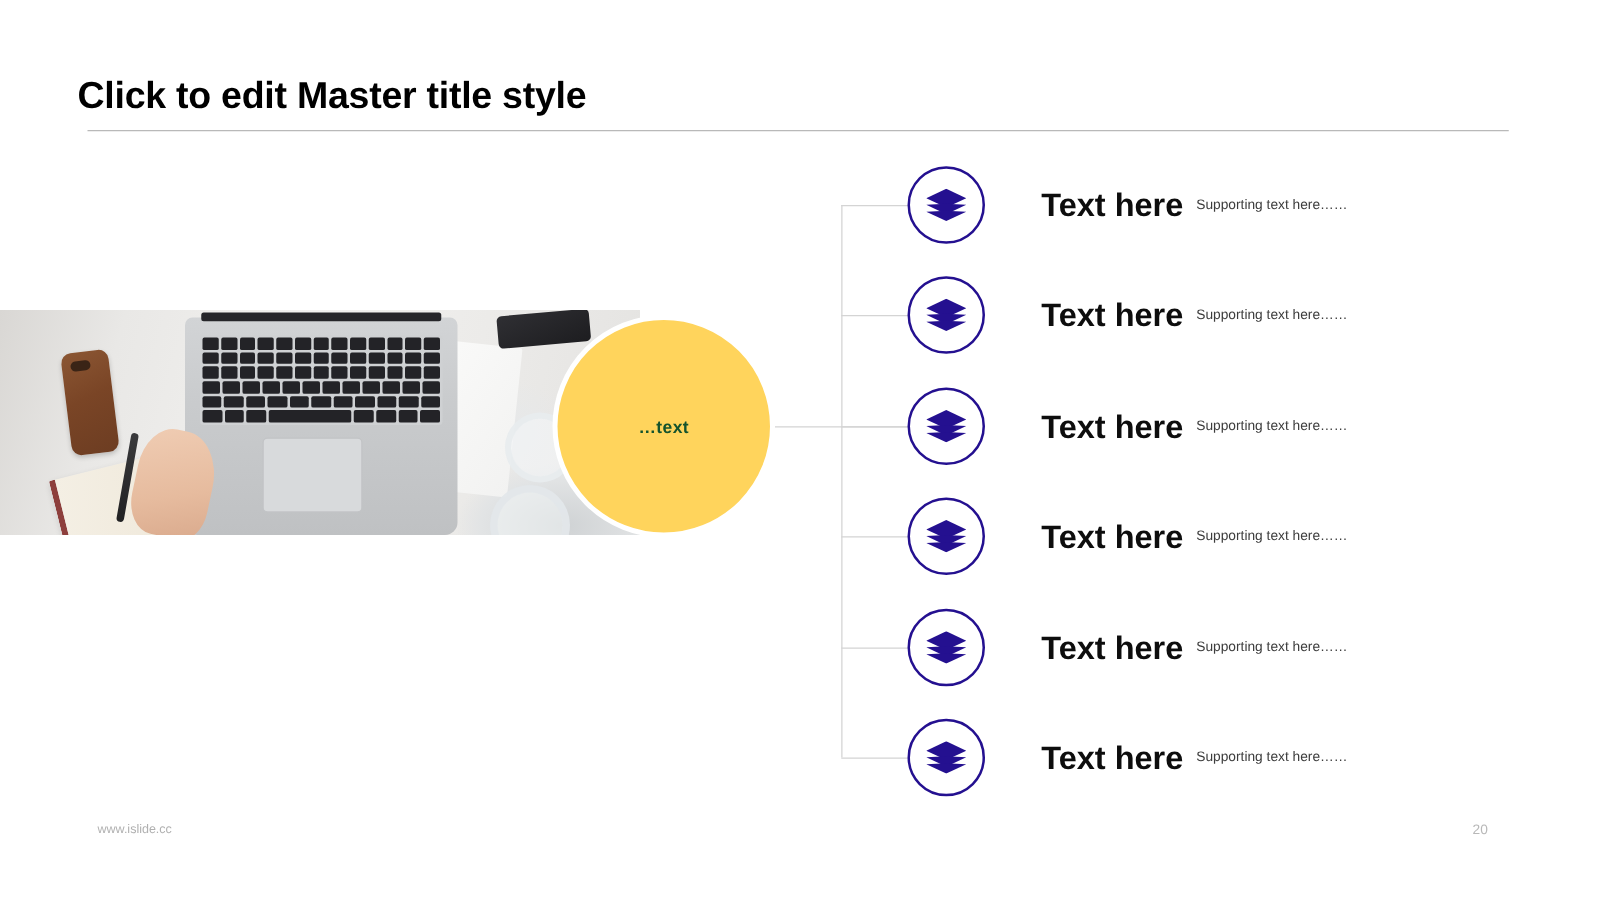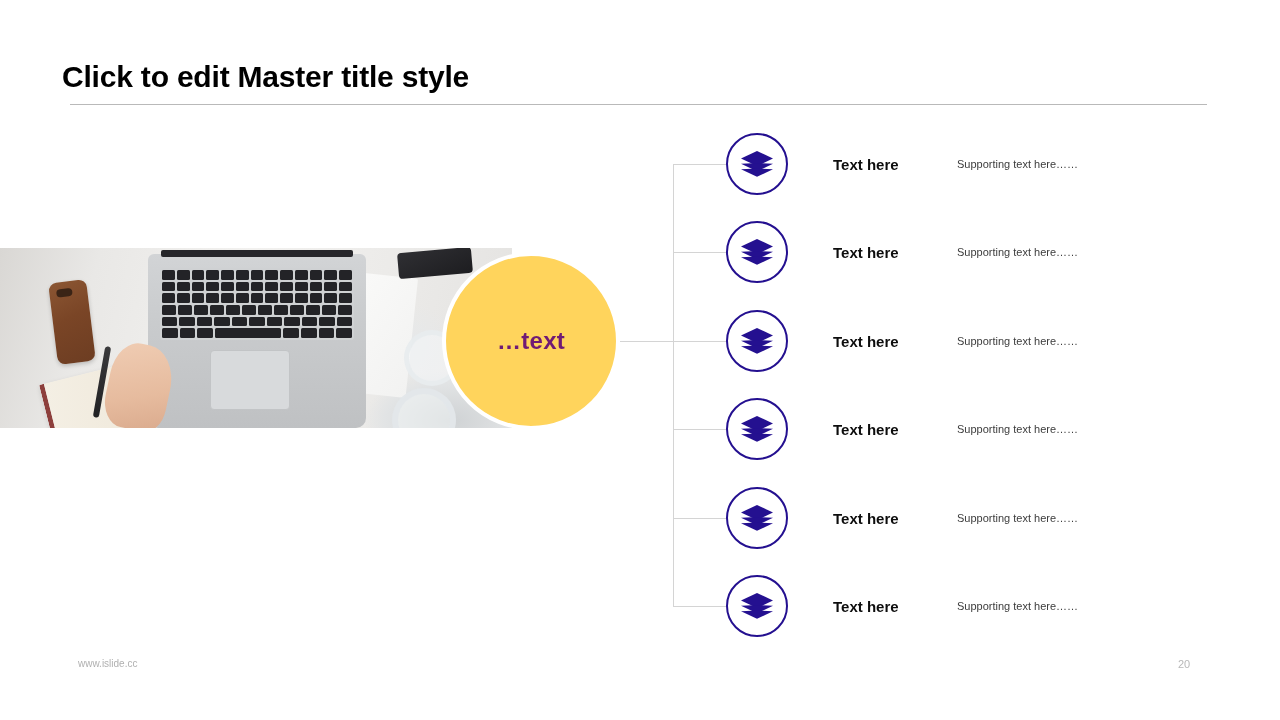--- a/index.html
+++ b/index.html
@@ -185,23 +185,23 @@
     height: 178px;
     border-radius: 50%;
     background: #ffd45c;
     border: 4px solid #ffffff;
     box-sizing: border-box;
     display: flex;
     align-items: center;
     justify-content: center;
   }
   .hub-label {
-    font-size: 24px;
+    font-size: 14px;
     font-weight: bold;
-    color: #701a75;
+    color: #14532d;
     letter-spacing: 0.3px;
   }
 
   
   .conn { position: absolute; background: #d4d4d4; }
   .conn-stem  { left: 620px; top: 341px; width: 107px; height: 1px; }
   .conn-trunk { left: 673px; top: 164px; width: 1px;  height: 442px; }
 
   
   .row {
@@ -231,21 +231,21 @@
     align-items: center;
     justify-content: center;
     margin-left: -1px;
     z-index: 2;
   }
   .icon-circle svg { display: block; }
   .row-heading {
     flex: 0 0 auto;
     width: 124px;
     margin-left: 45px;
-    font-size: 15px;
+    font-size: 26px;
     font-weight: bold;
     color: #0d0d0d;
     white-space: nowrap;
   }
   .row-support {
     flex: 0 0 auto;
     font-size: 11px;
     color: #3c3c3c;
     white-space: nowrap;
   }

